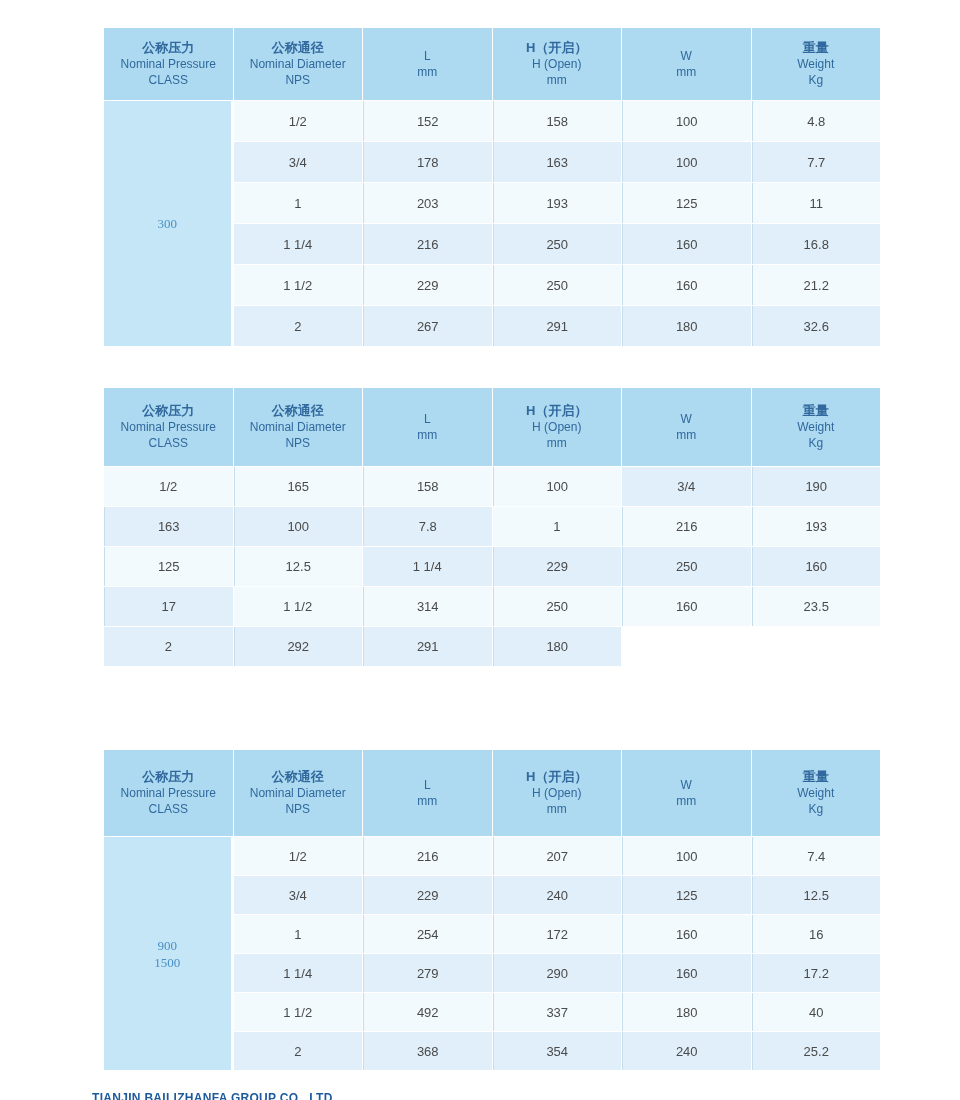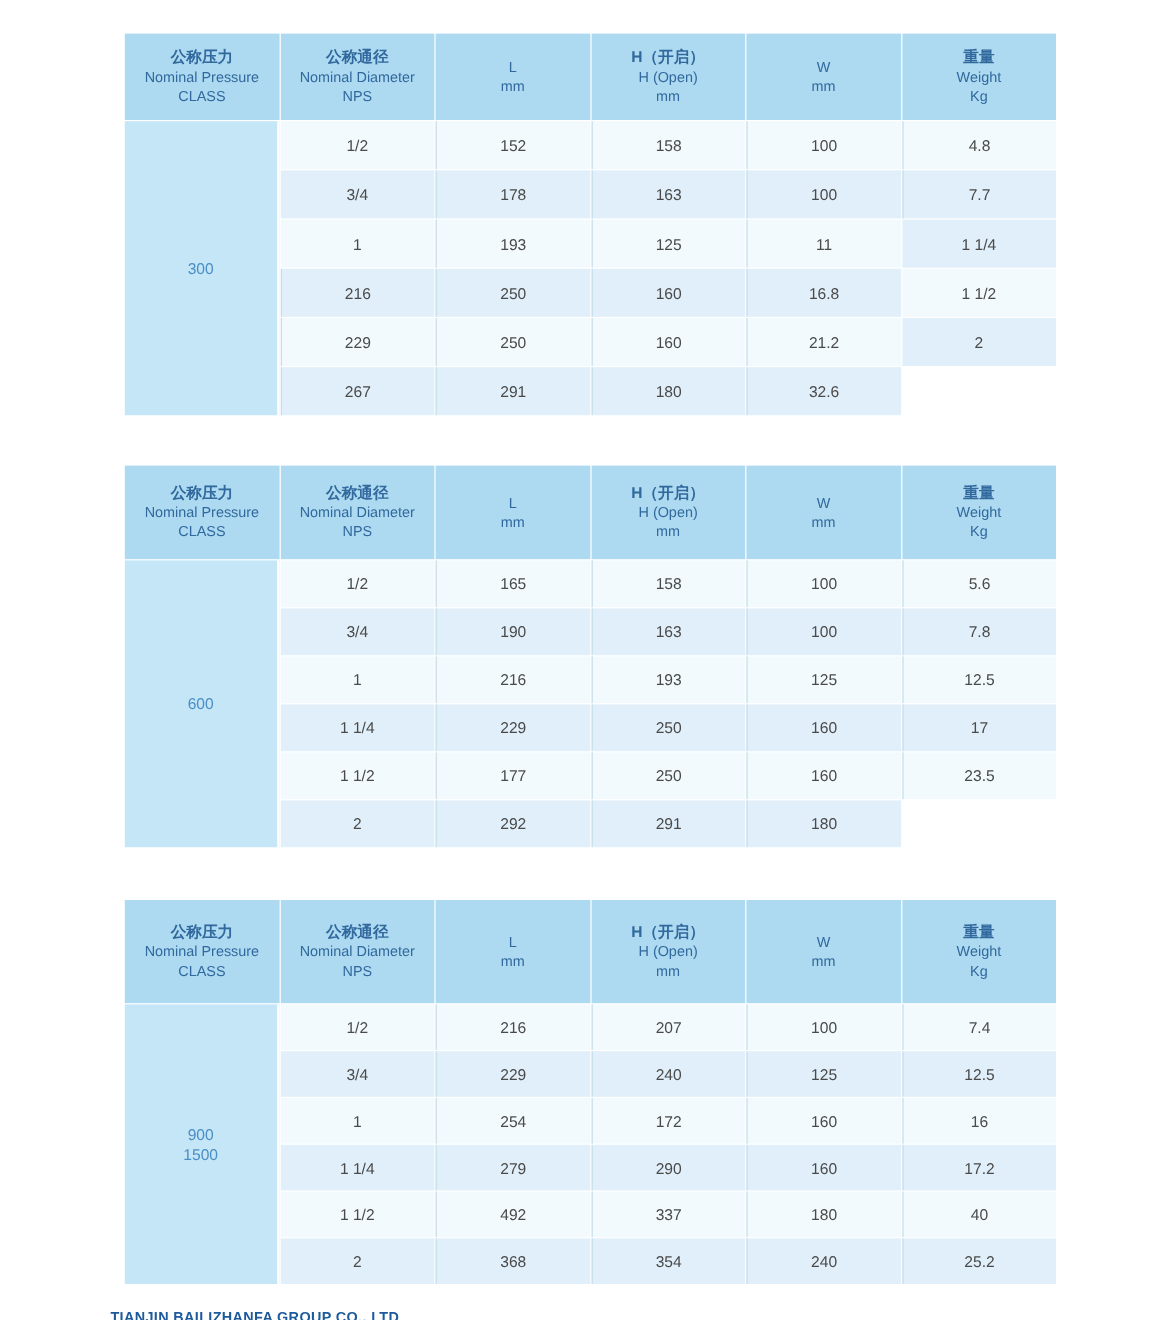--- a/index.html
+++ b/index.html
@@ -48,20 +48,21 @@
     background: var(--col1-bg, #c4e6f7);
     border-right: 2px solid #ffffff;
     display: flex;
     align-items: center;
     justify-content: center;
     text-align: center;
     white-space: pre-line;
     color: var(--class-text, #4b8ec5);
     font-size: 13px;
     line-height: 17px;
+    font-family: Liberation Serif, serif;
   }
 
   .dcell {
     display: flex;
     align-items: center;
     justify-content: center;
     font-size: 13px;
     color: var(--data-text, #4a4a4a);
   }
   .row-odd  { background: var(--row-odd,  #f3fafd); }
@@ -116,20 +117,21 @@
     <div class="dcell row-odd bl">152</div>
     <div class="dcell row-odd bl">158</div>
     <div class="dcell row-odd bl">100</div>
     <div class="dcell row-odd bl">4.8</div>
     <div class="dcell row-even">3/4</div>
     <div class="dcell row-even bl">178</div>
     <div class="dcell row-even bl">163</div>
     <div class="dcell row-even bl">100</div>
     <div class="dcell row-even bl">7.7</div>
     <div class="dcell row-odd">1</div>
+    <div class="dcell row-odd bl">203</div>
     <div class="dcell row-odd bl">193</div>
     <div class="dcell row-odd bl">125</div>
     <div class="dcell row-odd bl">11</div>
     <div class="dcell row-even">1 1/4</div>
     <div class="dcell row-even bl">216</div>
     <div class="dcell row-even bl">250</div>
     <div class="dcell row-even bl">160</div>
     <div class="dcell row-even bl">16.8</div>
     <div class="dcell row-odd">1 1/2</div>
     <div class="dcell row-odd bl">229</div>
@@ -164,43 +166,41 @@
     </div>
     <div class="hcell">
       <div>W</div>
       <div>mm</div>
     </div>
     <div class="hcell">
       <div class="zh">重量</div>
       <div>Weight</div>
       <div>Kg</div>
     </div>
-    <div class="class-cell">600</div>
     <div class="dcell row-odd">1/2</div>
     <div class="dcell row-odd bl">165</div>
     <div class="dcell row-odd bl">158</div>
     <div class="dcell row-odd bl">100</div>
-    <div class="dcell row-odd bl">5.6</div>
     <div class="dcell row-even">3/4</div>
     <div class="dcell row-even bl">190</div>
     <div class="dcell row-even bl">163</div>
     <div class="dcell row-even bl">100</div>
     <div class="dcell row-even bl">7.8</div>
     <div class="dcell row-odd">1</div>
     <div class="dcell row-odd bl">216</div>
     <div class="dcell row-odd bl">193</div>
     <div class="dcell row-odd bl">125</div>
     <div class="dcell row-odd bl">12.5</div>
     <div class="dcell row-even">1 1/4</div>
     <div class="dcell row-even bl">229</div>
     <div class="dcell row-even bl">250</div>
     <div class="dcell row-even bl">160</div>
     <div class="dcell row-even bl">17</div>
     <div class="dcell row-odd">1 1/2</div>
-    <div class="dcell row-odd bl">177</div>
+    <div class="dcell row-odd bl">314</div>
     <div class="dcell row-odd bl">250</div>
     <div class="dcell row-odd bl">160</div>
     <div class="dcell row-odd bl">23.5</div>
     <div class="dcell row-even">2</div>
     <div class="dcell row-even bl">292</div>
     <div class="dcell row-even bl">291</div>
     <div class="dcell row-even bl">180</div>
   </section>
 <section class="spec-table t3">
     <div class="hcell">

